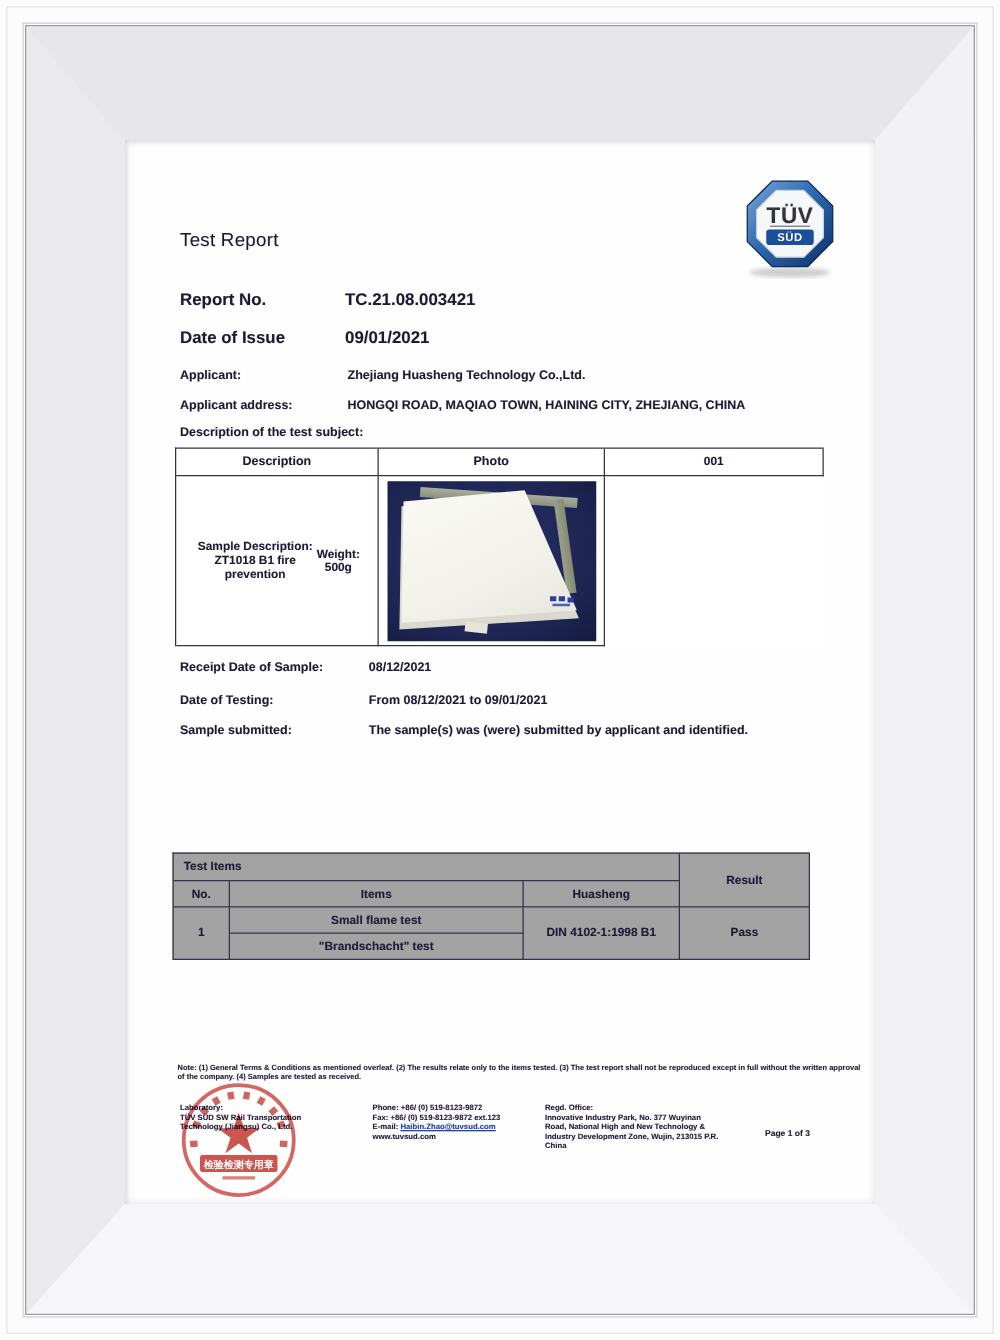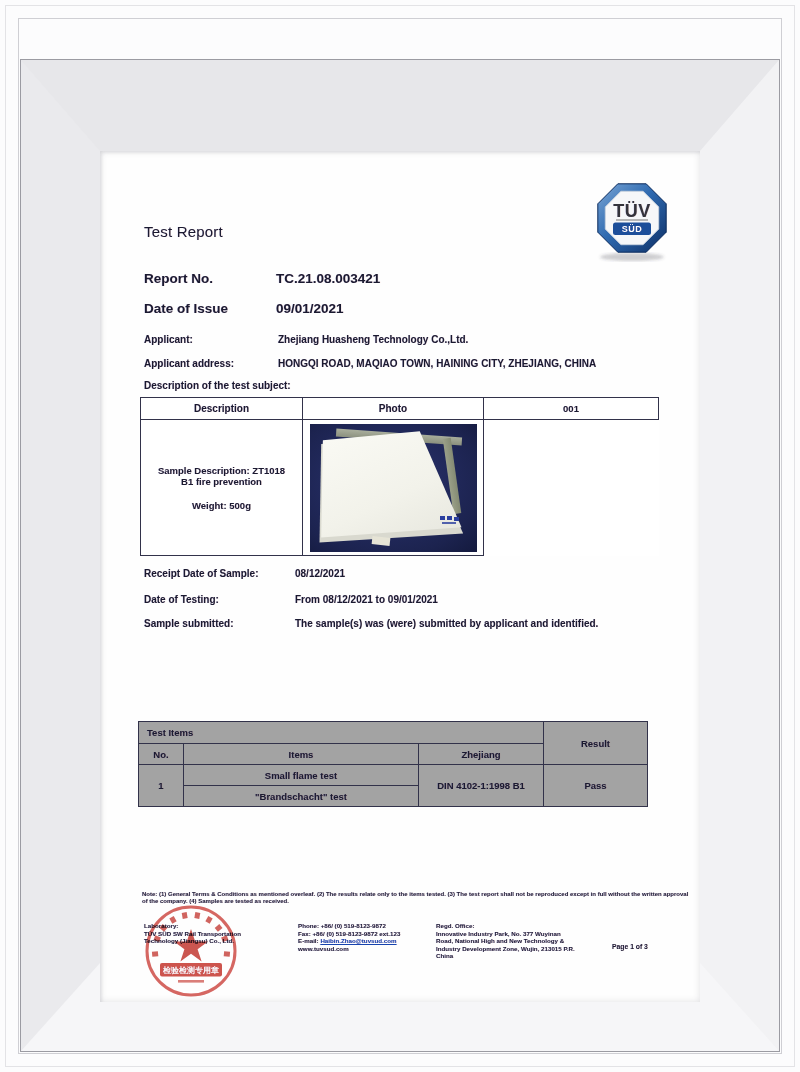--- a/index.html
+++ b/index.html
@@ -11,21 +11,20 @@
   }
   .photo{position:relative;width:800px;height:1072px;background:#fcfcfd;overflow:hidden;}
   .ring1{position:absolute;inset:5px;border:1px solid #e3e3e6;}
   .ring2{position:absolute;inset:18px;border:1px solid #cfcfd4;}
   .frame-bevel{
     position:absolute;left:21px;top:21px;right:21px;bottom:21px;
     border-style:solid;
     border-width:91px 79px 88px 79px;
     border-color:#e7e7ea #f2f2f4 #f6f6f8 #eaeaed;
     outline:1px solid #9b9ba2;
-    margin-top:39px;
   }
   .doc{
     position:relative;width:600px;height:851px;background:#fefefe;
     color:#1a1a30;
     box-shadow:inset 0 0 7px rgba(40,40,60,.14), inset 2px 2px 3px rgba(40,40,60,.08);
     text-shadow:0.4px 0 rgba(190,30,30,.14), -0.4px 0 rgba(30,30,200,.16);
   }
   .abs{position:absolute;}
   .title{font-size:15px;font-weight:400;letter-spacing:.2px;}
   .big{font-size:13.5px;font-weight:700;}
@@ -36,21 +35,21 @@
   .t1{
     left:40px;top:246px;width:518px;
     display:grid;grid-template-columns:162px 181px 175px;grid-template-rows:22px 136px;
     border-top:1.6px solid #32324a;border-left:1.6px solid #32324a;
     background:#fff;
   }
   .t1 > div{border-right:1.6px solid #32324a;border-bottom:1.6px solid #32324a;
     display:flex;align-items:center;justify-content:center;text-align:center;}
   .th{font-size:10px;font-weight:700;}
   .td{font-size:9.5px;font-weight:700;}
-  .desc-cell{flex-direction:column;padding:0 14px;line-height:11px;}
+  .desc-cell{flex-direction:row;padding:0 14px;line-height:11px;}
   .desc-gap{height:13px;}
 
   
   .photo-cell{padding:2px;}
   .photo-box{position:relative;width:167px;height:128px;overflow:hidden;
     background:radial-gradient(ellipse at 45% 45%, #2b3472 0%, #1c234f 75%, #141a3e 100%);}
   .strip-top{position:absolute;left:26px;top:9px;width:126px;height:8px;background:linear-gradient(#a9ae9c,#8b907e);transform:rotate(4deg);}
   .strip-right{position:absolute;left:138px;top:14px;width:8px;height:76px;background:linear-gradient(90deg,#9ba089,#848a73);transform:rotate(-8deg);}
   .sheet2{position:absolute;inset:0;background:#d9d9cf;
     clip-path:polygon(7% 16%, 66% 9%, 92% 86%, 6% 93%);}
@@ -175,21 +174,21 @@
       <div class="abs lbl" style="left:44px;top:467px;">Sample submitted:</div>
       <div class="abs val" style="left:195px;top:467px;">The sample(s) was (were) submitted by applicant and identified.</div>
 
       <div class="abs lbl" style="left:44px;top:584px;">Conclusion:</div>
 
       <div class="abs t2">
         <div class="c-testitems">Test Items</div>
         <div class="c-result heavy-r">Result</div>
         <div class="c-no">No.</div>
         <div class="c-items">Items</div>
-        <div class="c-standard">Zhejiang</div>
+        <div class="c-standard">Huasheng</div>
         <div class="c-1 heavy-b">1</div>
         <div class="c-item1">Small flame test</div>
         <div class="c-item2 heavy-b">"Brandschacht" test</div>
         <div class="c-din heavy-b">DIN 4102-1:1998 B1</div>
         <div class="c-pass heavy-r heavy-b">Pass</div>
       </div>
 
       <div class="abs note" style="left:42px;top:740px;">Note: (1) General Terms &amp; Conditions as mentioned overleaf. (2) The results relate only to the items tested. (3) The test report shall not be reproduced except in full without the written approval of the company. (4) Samples are tested as received.</div>
 
       <div class="abs foot" style="left:44px;top:771px;width:150px;">

